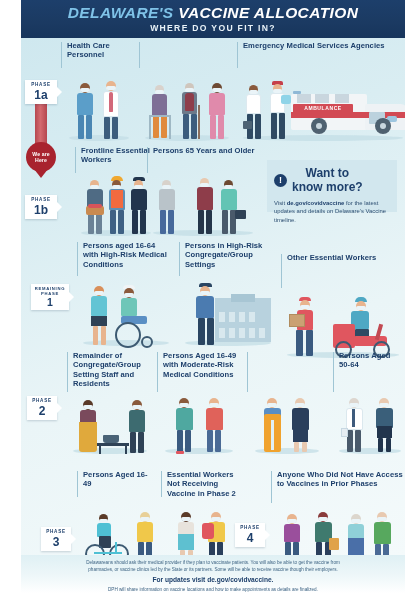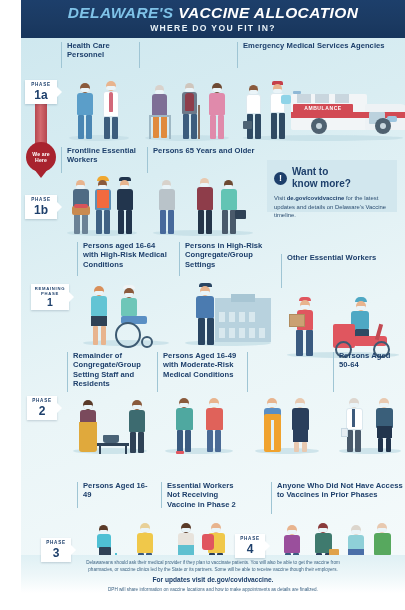--- a/index.html
+++ b/index.html
@@ -83,21 +83,21 @@
   .infobox{
     position:absolute;background:#d2e7ee;padding:6px 7px 7px 7px;box-sizing:border-box;
     z-index:7;
   }
   .infobox .ihead{display:flex;align-items:center;gap:5px;}
   .iicon{
     width:13px;height:13px;border-radius:50%;background:#1d3f6b;flex:0 0 13px;
     display:flex;align-items:center;justify-content:center;
     color:#fff;font-size:9px;font-weight:bold;line-height:1;
   }
-  .infobox .ititle{font-size:10px;font-weight:bold;color:#1d3f6b;line-height:1.2;}
+  .infobox .ititle{font-size:12px;font-weight:bold;color:#1d3f6b;line-height:1.2;text-align:center;}
   .infobox .ibody{font-size:5.9px;color:#2d4f72;line-height:1.45;margin-top:4px;}
   .infobox .ibody b{color:#1d3f6b;}
   
   .footer{
     position:absolute;left:21px;top:555px;width:384px;height:38px;
     background:linear-gradient(180deg,#dff0f4 0%,#eef7f9 55%,#ffffff 100%);
     padding:4px 14px 0 14px;box-sizing:border-box;text-align:center;
   }
   .footer p{margin:0;font-size:4.6px;color:#3d6383;line-height:1.55;}
   .footer .big{font-size:6.6px;font-weight:bold;color:#1d3f6b;margin-top:1.5px;}
@@ -240,21 +240,21 @@
         <div class="num">1a</div>
       </div>
     </div>
 
     <div class="redbar" style="left:14px;top:66px;width:12px;height:48px;"></div>
     <div class="pin" style="left:5px;top:104px;">
       <span><span>We are</span><br><span>Here</span></span>
     </div>
 
     <div class="band" style="top:105px;height:95px;">
-      <div class="col" style="left:40px;width:78px;">
+      <div class="col" style="left:54px;width:78px;">
         <div class="rule"></div>
         <h3>Frontline Essential Workers</h3>
         <div class="art">
           <div class="shadow" style="left:0;width:70px;height:6px;"></div>
           <div class="fig" style="left:4px;width:20px;height:56px;">
             <div class="head" style="left:5px;top:0;width:9px;height:9px;background:#e8b48e;"></div>
             <div class="mask" style="left:5px;top:5px;width:9px;height:4px;"></div>
             <div class="torso" style="left:2px;top:9px;width:16px;height:22px;background:#4f6b84;"></div>
             <div class="legs" style="left:3px;top:31px;width:6px;height:23px;background:#6b8296;"></div>
             <div class="legs" style="left:11px;top:31px;width:6px;height:23px;background:#6b8296;"></div>
@@ -513,21 +513,21 @@
           </div>
         </div>
       </div>
 
       <div class="badge" style="left:6px;top:48px;width:30px;height:24px;">
         <div class="ph">PHASE</div>
         <div class="num">2</div>
       </div>
     </div>
 
-    <div class="band" style="top:440px;height:99px;">
+    <div class="band" style="top:429px;height:99px;">
       <div class="col" style="left:56px;width:76px;">
         <div class="rule" style="height:26px;"></div>
         <h3>Persons Aged 16-49</h3>
         <div class="art" style="height:54px;">
           <div class="shadow" style="left:0;width:72px;height:6px;"></div>
           <div class="fig" style="left:2px;width:48px;height:50px;">
             <div class="head" style="left:14px;top:0;width:9px;height:9px;background:#5a3a28;"></div>
             <div class="mask" style="left:14px;top:5px;width:9px;height:4px;"></div>
             <div class="torso" style="left:12px;top:9px;width:14px;height:14px;background:#4fc0d4;"></div>
             <div class="legs" style="left:14px;top:22px;width:12px;height:12px;background:#2f4256;"></div>

